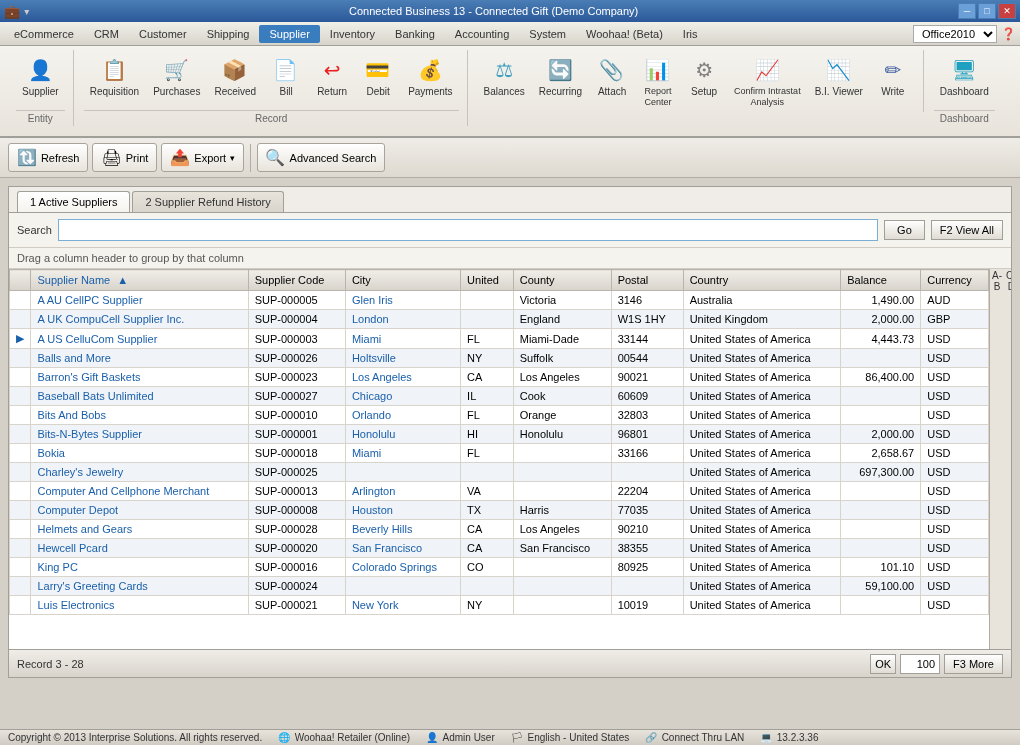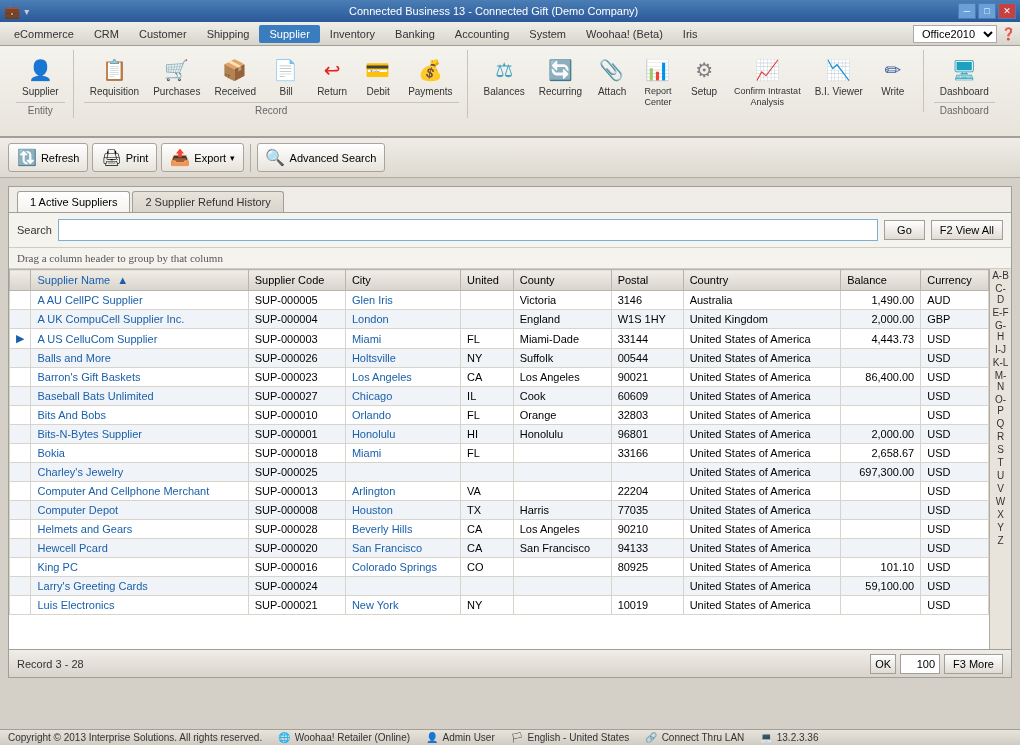--- a/index.html
+++ b/index.html
@@ -17,21 +17,21 @@
     .menu-item { padding: 3px 10px; font-size: 11px; color: #333; cursor: pointer; border-radius: 2px; }
     .menu-item.active { background: #3a7dbf; color: white; }
     .menu-right { margin-left: auto; display: flex; align-items: center; gap: 4px; padding-left: 24px; }
     .office-select { font-size: 11px; padding: 1px 4px; background: white; border: 1px solid #aaa; }
 
     
     .ribbon { background: linear-gradient(to bottom, #f5f3ee, #e8e4dc); border-bottom: 2px solid #a0a098; }
     .ribbon-content { display: flex; padding: 4px 8px; gap: 2px; align-items: flex-start; min-height: 90px; }
     .ribbon-group { display: flex; flex-direction: column; align-items: stretch; border-right: 1px solid #c8c4bc; padding: 0 8px; }
     .ribbon-group-items { display: flex; gap: 2px; flex: 1; align-items: flex-start; }
-    .ribbon-group-label { text-align: center; font-size: 10px; color: #666; padding: 2px; border-top: 1px solid #c8c4bc; margin-top: 0; }
+    .ribbon-group-label { text-align: center; font-size: 10px; color: #666; padding: 2px; border-top: 1px solid #c8c4bc; margin-top: 8px; }
     .ribbon-btn { display: flex; flex-direction: column; align-items: center; padding: 3px 5px; cursor: pointer; border: 1px solid transparent; border-radius: 3px; min-width: 44px; }
     .ribbon-btn .icon { width: 32px; height: 32px; display: flex; align-items: center; justify-content: center; font-size: 20px; }
     .ribbon-btn .label { font-size: 10px; text-align: center; color: #333; line-height: 1.2; white-space: nowrap; }
 
     
     .toolbar { background: linear-gradient(to bottom, #f0ede8, #ddd9d0); height: 40px; display: flex; align-items: center; padding: 0 8px; gap: 4px; border-bottom: 1px solid #b0aca4; }
     .toolbar-btn { display: flex; align-items: center; gap: 4px; padding: 4px 8px; background: linear-gradient(to bottom, #ffffff, #e8e4dc); border: 1px solid #a8a49c; border-radius: 3px; cursor: pointer; font-size: 11px; }
     .toolbar-sep { width: 1px; height: 28px; background: #b0aca4; margin: 0 2px; }
     .toolbar-btn-icon { font-size: 16px; }
 
@@ -41,37 +41,37 @@
     .tab.active { background: linear-gradient(to bottom, #ffffff, #f5f3ee); color: #000; border-bottom-color: #f5f3ee; }
 
     
     .search-bar { background: #f5f3ee; padding: 6px 8px; display: flex; align-items: center; gap: 6px; border-bottom: 1px solid #d0ccc4; }
     .search-label { font-size: 11px; color: #333; }
     .search-input { flex: 1; height: 22px; border: 1px solid #7ab0d8; padding: 2px 4px; font-size: 11px; outline: none; }
     .search-go { padding: 3px 12px; background: linear-gradient(to bottom, #fff, #e0dcd4); border: 1px solid #a0a098; font-size: 11px; cursor: pointer; }
     .search-f2 { padding: 3px 8px; background: linear-gradient(to bottom, #fff, #e0dcd4); border: 1px solid #a0a098; font-size: 11px; cursor: pointer; }
 
     
-    .drag-hint { background: #f5f3ee; padding: 4px 8px; font-size: 11px; color: #555; border-bottom: 1px solid #d0ccc4; font-family: Liberation Serif, serif; }
+    .drag-hint { background: #f5f3ee; padding: 4px 8px; font-size: 11px; color: #555; border-bottom: 1px solid #d0ccc4; }
 
     
     .table-wrapper { display: flex; overflow: hidden; flex: 1; }
     .table-container { flex: 1; overflow-y: auto; overflow-x: hidden; }
     .data-table { width: 100%; border-collapse: collapse; font-size: 11px; }
     .data-table th { background: linear-gradient(to bottom, #f0ede8, #d8d4cc); border: 1px solid #b8b4ac; padding: 4px 6px; text-align: left; font-weight: normal; cursor: pointer; white-space: nowrap; position: sticky; top: 0; z-index: 1; }
     .data-table th.sorted { color: #1a5faa; }
     .data-table td { border: 1px solid #d8d4cc; padding: 3px 6px; white-space: nowrap; }
     .data-table tr:nth-child(even) td { background: #f0f4f8; }
     .data-table tr:nth-child(odd) td { background: #ffffff; }
     .link-cell { color: #1a5faa; text-decoration: none; cursor: pointer; }
     .currency-cell { text-align: right; }
     .arrow-cell { width: 14px; text-align: center; color: #1a5faa; }
 
     
-    .alpha-bar { width: 22px; display: flex; flex-direction: column; background: #e8e4dc; border-left: 1px solid #b0aca4; overflow-y: auto; }
+    .alpha-bar { width: 22px; display: flex; background: #e8e4dc; border-left: 1px solid #b0aca4; overflow-y: auto; }
     .alpha-item { text-align: center; padding: 1px 2px; font-size: 10px; cursor: pointer; color: #333; }
 
     
     .status-bar { background: linear-gradient(to bottom, #f0ede8, #d8d4cc); border-top: 1px solid #a0a098; height: 28px; display: flex; align-items: center; padding: 0 8px; gap: 4px; font-size: 11px; }
     .status-record { color: #333; }
     .status-right { margin-left: auto; display: flex; align-items: center; gap: 4px; }
     .status-input { width: 40px; height: 20px; border: 1px solid #a0a098; padding: 2px 4px; font-size: 11px; text-align: right; }
     .ok-btn { padding: 3px 4px; background: linear-gradient(to bottom, #fff, #e0dcd4); border: 1px solid #a0a098; font-size: 11px; cursor: pointer; }
     .f3-btn { padding: 3px 8px; background: linear-gradient(to bottom, #fff, #e0dcd4); border: 1px solid #a0a098; font-size: 11px; cursor: pointer; }
 
@@ -455,21 +455,21 @@
                   <td class="currency-cell"></td>
                   <td>USD</td>
                 </tr>
                 <tr>
                   <td class="arrow-cell"></td>
                   <td class="link-cell">Hewcell Pcard</td>
                   <td>SUP-000020</td>
                   <td class="link-cell">San Francisco</td>
                   <td>CA</td>
                   <td>San Francisco</td>
-                  <td>94133</td>
+                  <td>38355</td>
                   <td>United States of America</td>
                   <td class="currency-cell"></td>
                   <td>USD</td>
                 </tr>
                 <tr>
                   <td class="arrow-cell"></td>
                   <td class="link-cell">King PC</td>
                   <td>SUP-000016</td>
                   <td class="link-cell">Colorado Springs</td>
                   <td>CO</td>

